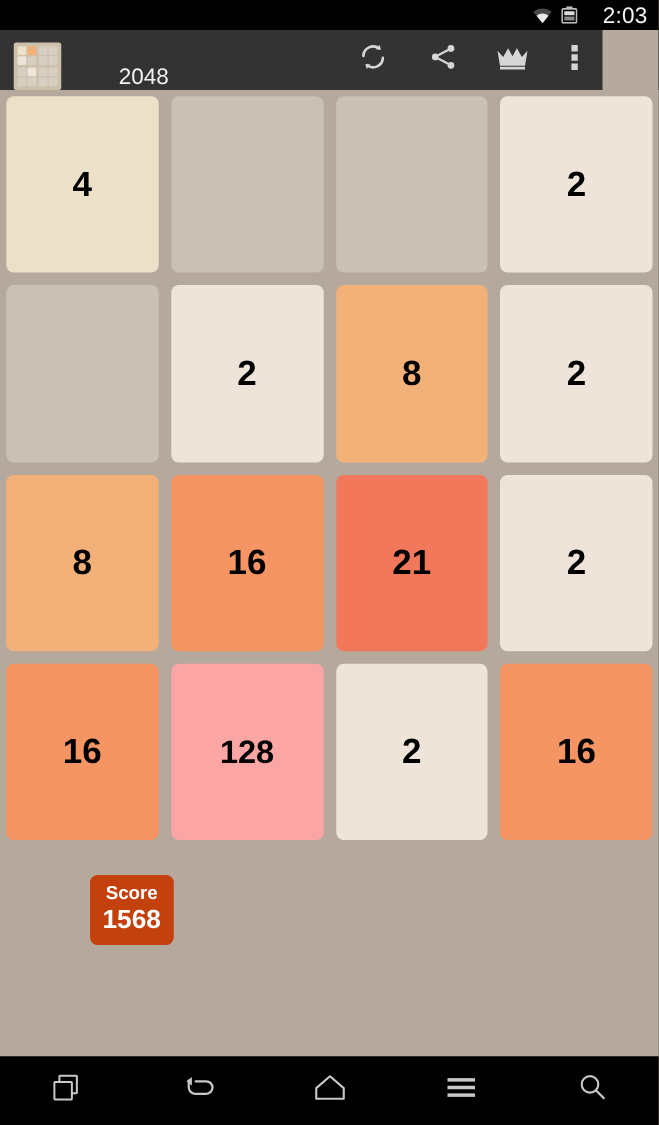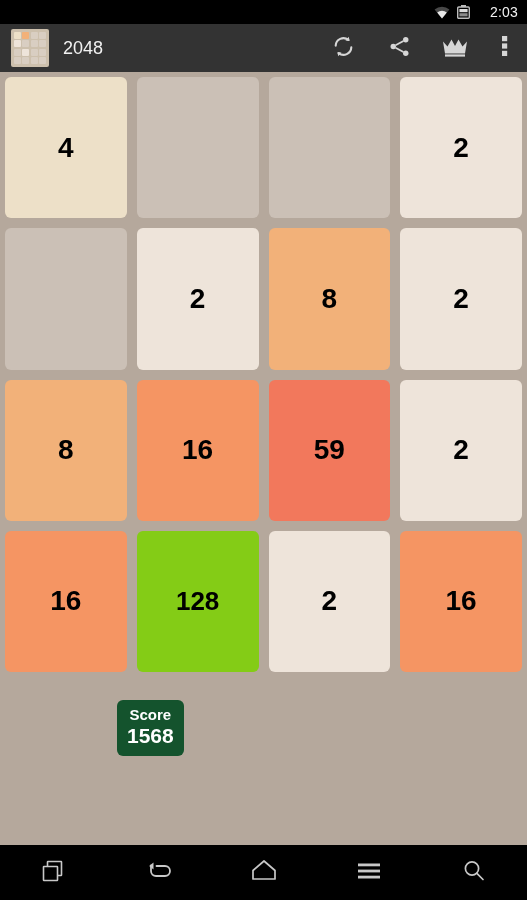--- a/index.html
+++ b/index.html
@@ -18,31 +18,31 @@
   
   #status-bar {
     position:absolute; top:0; left:0;
     width:527px; height:24px;
     background:#000;
     display:flex; align-items:center; justify-content:flex-end;
     padding-right:9px;
   }
   #status-bar .sb-icon { display:flex; align-items:center; margin-left:7px; }
   #status-clock {
-    color:#f2f2f2; font-size:14px; margin-left:20px;
+    color:#f2f2f2; font-size:18px; margin-left:20px;
     font-family:"Liberation Sans", sans-serif;
     letter-spacing:0.2px;
   }
 
   
   #toolbar {
     position:absolute; top:24px; left:0;
-    width:527px; height:48px;
+    width:482px; height:48px;
     background:#333333;
-    display:flex; align-items:center;
+    display:flex; align-items:flex-end;gap:32px;
   }
   #app-icon {
     width:38px; height:38px; margin-left:11px;
     border-radius:2px; background:#cdc0ad;
     padding:3px;
     display:grid;
     grid-template-columns:repeat(4,1fr);
     grid-template-rows:repeat(4,1fr);
     gap:1.5px;
     flex:none;
@@ -85,37 +85,36 @@
     font-weight:bold;
     color:#000;
     font-family:"Liberation Sans", sans-serif;
   }
   .tile.empty { background:#cbc0b6; }
   .tile.v2    { background:#eee4da; }
   .tile.v4    { background:#ede0c8; }
   .tile.v8    { background:#f2b179; }
   .tile.v16   { background:#f59563; }
   .tile.v32   { background:#f2785c; }
-  .tile.v128  { background:#84cc16; }
+  .tile.v128  { background:#fca5a5; }
   .tile .num { font-size:28px; line-height:1; }
   .tile .num.len3 { font-size:26px; }
 
   
   #score-row {
     position:absolute; top:628px; left:0;
     width:527px; height:70px;
   }
   .score-box {
     position:absolute;
-    background:#14532d;
+    background:#c2410c;
     border-radius:6px;
     padding:6px 10px 8px 10px;
     text-align:center;
     color:#ffffff;
-    margin-left:45px;
   }
   #score-box      { left:72px; top:0; min-width:65px; }
   #high-score-box { left:353px; top:0; min-width:99px; }
   .score-label {
     font-size:15px; font-weight:bold; line-height:18px;
     white-space:nowrap;
   }
   .score-value {
     font-size:21px; font-weight:bold; line-height:24px;
     white-space:nowrap;
@@ -257,21 +256,21 @@
           <span class="num">2</span>
         </div>
 
       <div class="tile v8">
           <span class="num">8</span>
         </div>
       <div class="tile v16">
           <span class="num">16</span>
         </div>
       <div class="tile v32">
-          <span class="num">59</span>
+          <span class="num">21</span>
         </div>
       <div class="tile v2">
           <span class="num">2</span>
         </div>
 
       <div class="tile v16">
           <span class="num">16</span>
         </div>
       <div class="tile v128">
           <span class="num len3">128</span>

